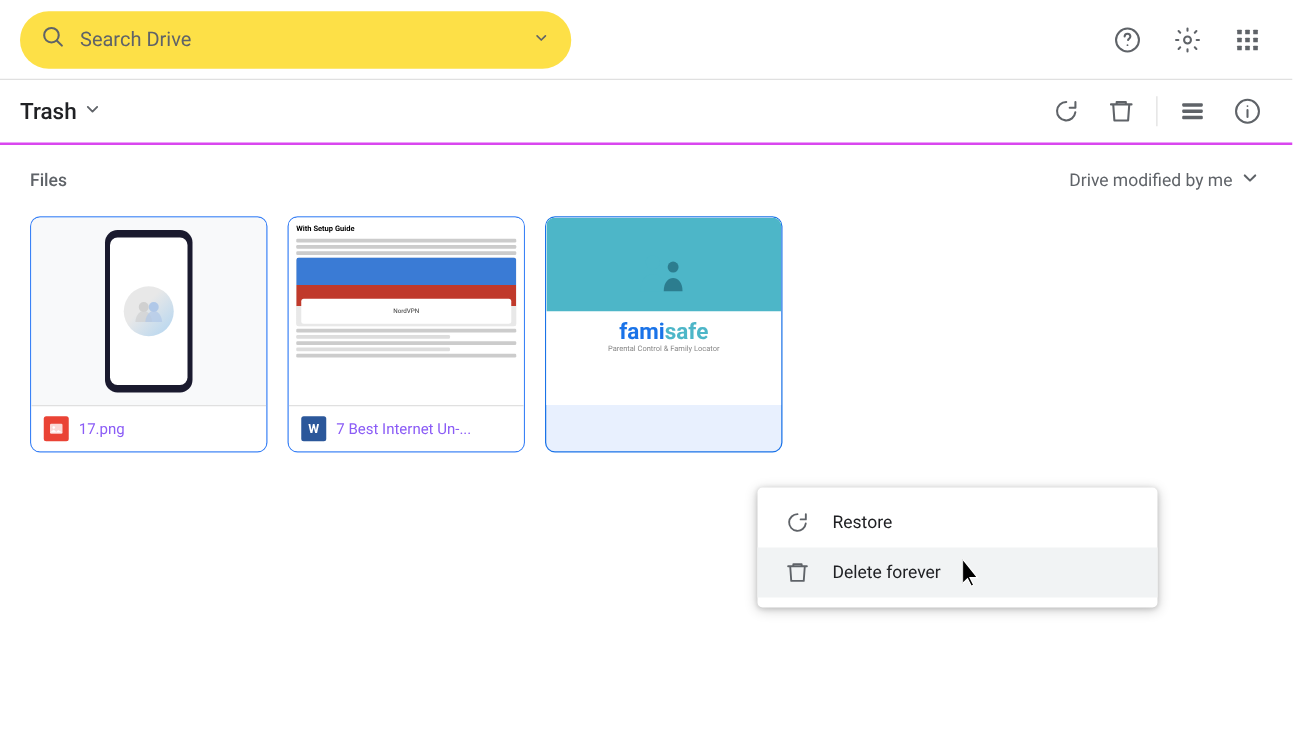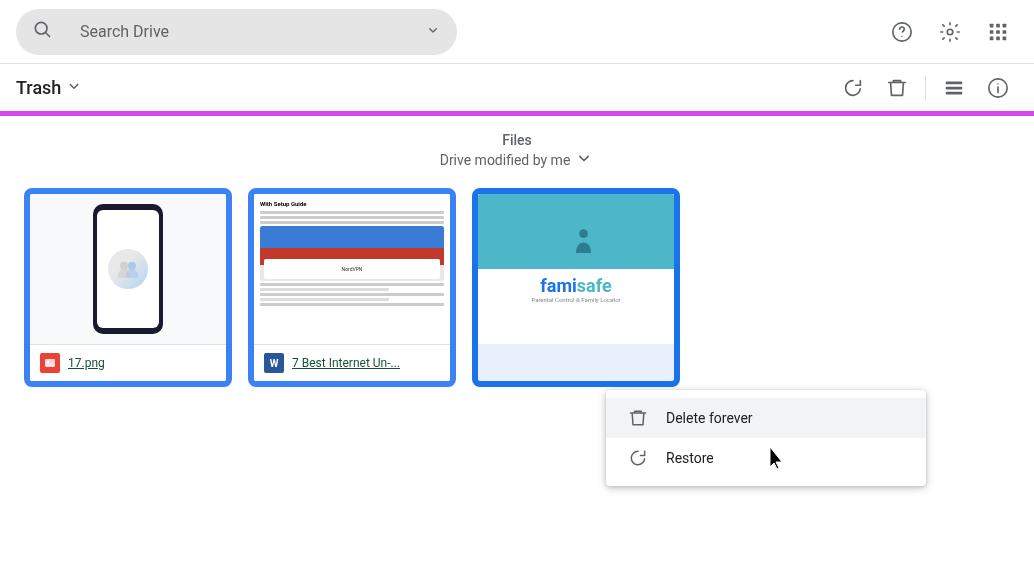--- a/index.html
+++ b/index.html
@@ -10,106 +10,106 @@
       display: flex;
       align-items: center;
       height: 64px;
       padding: 0 16px;
       border-bottom: 1px solid #e0e0e0;
       gap: 8px;
     }
     .search-bar {
       display: flex;
       align-items: center;
-      background: #e5e5e5;
+      background: #fde047;
       border-radius: 24px;
       flex: 1;
       max-width: 720px;
       height: 46px;
       padding: 0 16px;
-      gap: 28px;
+      gap: 12px;
     }
     .search-icon-wrap { color: #5f6368; font-size: 20px; }
     .search-input-text { flex: 1; font-size: 16px; color: #5f6368; background: transparent; border: none; outline: none; }
     .search-dropdown-icon { color: #5f6368; font-size: 14px; }
     .header-spacer { flex: 1; }
     .header-icon-btn {
       width: 40px; height: 40px;
       display: flex; align-items: center; justify-content: center;
       border-radius: 50%; cursor: pointer; color: #5f6368;
       font-size: 20px;
     }
 
     
     .toolbar {
       display: flex;
       align-items: center;
       height: 52px;
       padding: 0 16px;
-      border-bottom: 5px solid #d946ef;
+      border-bottom: 2px solid #d946ef;
       gap: 4px;
     }
     .trash-label {
       display: flex; align-items: center; gap: 4px;
       font-size: 18px; font-weight: 500; color: #202124;
     }
     .trash-dropdown-icon { color: #5f6368; font-size: 14px; cursor: pointer; }
     .toolbar-spacer { flex: 1; }
     .toolbar-icon-btn {
       width: 40px; height: 40px;
       display: flex; align-items: center; justify-content: center;
       border-radius: 50%; cursor: pointer; color: #5f6368; font-size: 20px;
     }
     .toolbar-divider { width: 1px; height: 24px; background: #e0e0e0; margin: 0 4px; }
 
     
     .main-content {
       padding: 16px 24px;
     }
     .files-header {
-      display: flex; align-items: center; margin-bottom: 16px; flex-direction: column;
+      display: flex; align-items: center; margin-bottom: 16px;
     }
     .files-label { font-size: 14px; font-weight: 500; color: #5f6368; }
     .files-header-spacer { flex: 1; }
     .sort-control {
       display: flex; align-items: center; gap: 4px;
       font-size: 14px; color: #5f6368; cursor: pointer;
     }
     .sort-icon { font-size: 18px; color: #5f6368; }
 
     
     .file-grid {
       display: flex;
       gap: 16px;
       flex-wrap: wrap;
     }
     .file-card {
-      width: 208px;
-      border: 6px solid #3b82f6;
+      width: 190px;
+      border: 1px solid #3b82f6;
       border-radius: 8px;
       overflow: hidden;
       cursor: pointer;
       position: relative;
     }
     .file-card.selected { background: #e8f0fe; border-color: #1a73e8; }
     .file-thumbnail {
       width: 100%;
       height: 150px;
       background: #f8f9fa;
       display: flex; align-items: center; justify-content: center;
       overflow: hidden;
     }
     .file-footer {
       display: flex; align-items: center; gap: 8px;
       padding: 8px 10px;
       border-top: 1px solid #e0e0e0;
       background: #fff;
     }
     .file-card.selected .file-footer { background: #e8f0fe; }
-    .file-name { font-size: 12px; color: #14532d; white-space: nowrap; overflow: hidden; text-overflow: ellipsis; flex: 1; text-decoration: underline; }
+    .file-name { font-size: 12px; color: #8b5cf6; white-space: nowrap; overflow: hidden; text-overflow: ellipsis; flex: 1; }
 
     
     .phone-thumb {
       width: 70px; height: 130px;
       background: #1a1a2e;
       border-radius: 10px;
       position: relative;
       display: flex; align-items: center; justify-content: center;
     }
     .phone-screen {
@@ -404,36 +404,36 @@
             <div class="famisafe-tagline">Parental Control &amp; Family Locator</div>
           </div>
         </div>
       </div>
     </div>
 
   </div>
 </div>
 
 <div class="context-menu">
-  <div class="context-menu-item active">
-    <span class="context-menu-icon">
-      <svg width="20" height="20" viewBox="0 0 24 24" fill="none">
-        <path d="M3 6h18M8 6V4h8v2M19 6l-1 14H6L5 6" stroke="#5f6368" stroke-width="1.8" stroke-linecap="round" stroke-linejoin="round"></path>
-      </svg>
-    </span>
-    <span>Delete forever</span>
-  </div>
   <div class="context-menu-item">
     <span class="context-menu-icon">
       <svg width="20" height="20" viewBox="0 0 24 24" fill="none">
         <path d="M12 4a8 8 0 1 0 7.9 9" stroke="#5f6368" stroke-width="1.8" stroke-linecap="round"></path>
         <path d="M20 4v5h-5" stroke="#5f6368" stroke-width="1.8" stroke-linecap="round" stroke-linejoin="round"></path>
       </svg>
     </span>
     <span>Restore</span>
   </div>
+  <div class="context-menu-item active">
+    <span class="context-menu-icon">
+      <svg width="20" height="20" viewBox="0 0 24 24" fill="none">
+        <path d="M3 6h18M8 6V4h8v2M19 6l-1 14H6L5 6" stroke="#5f6368" stroke-width="1.8" stroke-linecap="round" stroke-linejoin="round"></path>
+      </svg>
+    </span>
+    <span>Delete forever</span>
+  </div>
 </div>
 
 <div class="cursor">
   <svg width="16" height="24" viewBox="0 0 16 24">
     <path d="M0 0 L0 20 L4 16 L7 22 L9 21 L6 15 L12 15 Z" fill="#000" stroke="#fff" stroke-width="1"></path>
   </svg>
 </div>
 
 </body></html>

